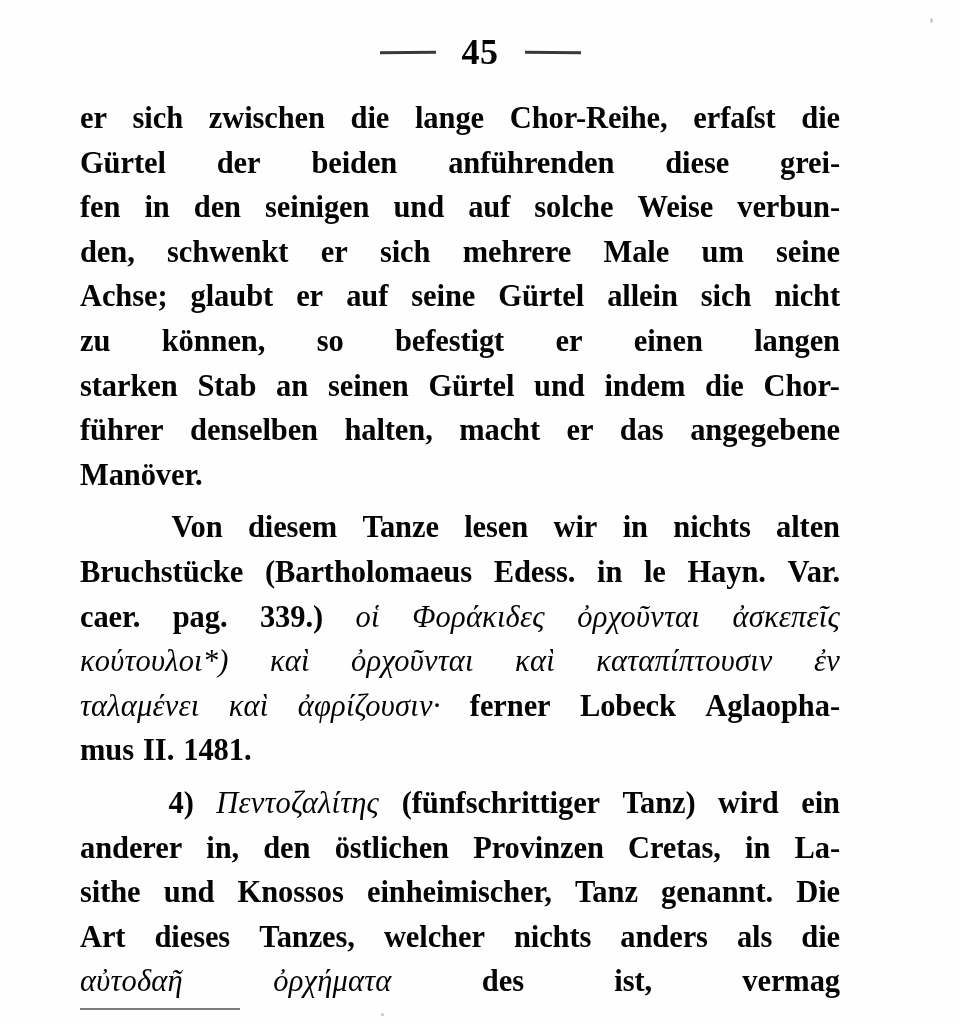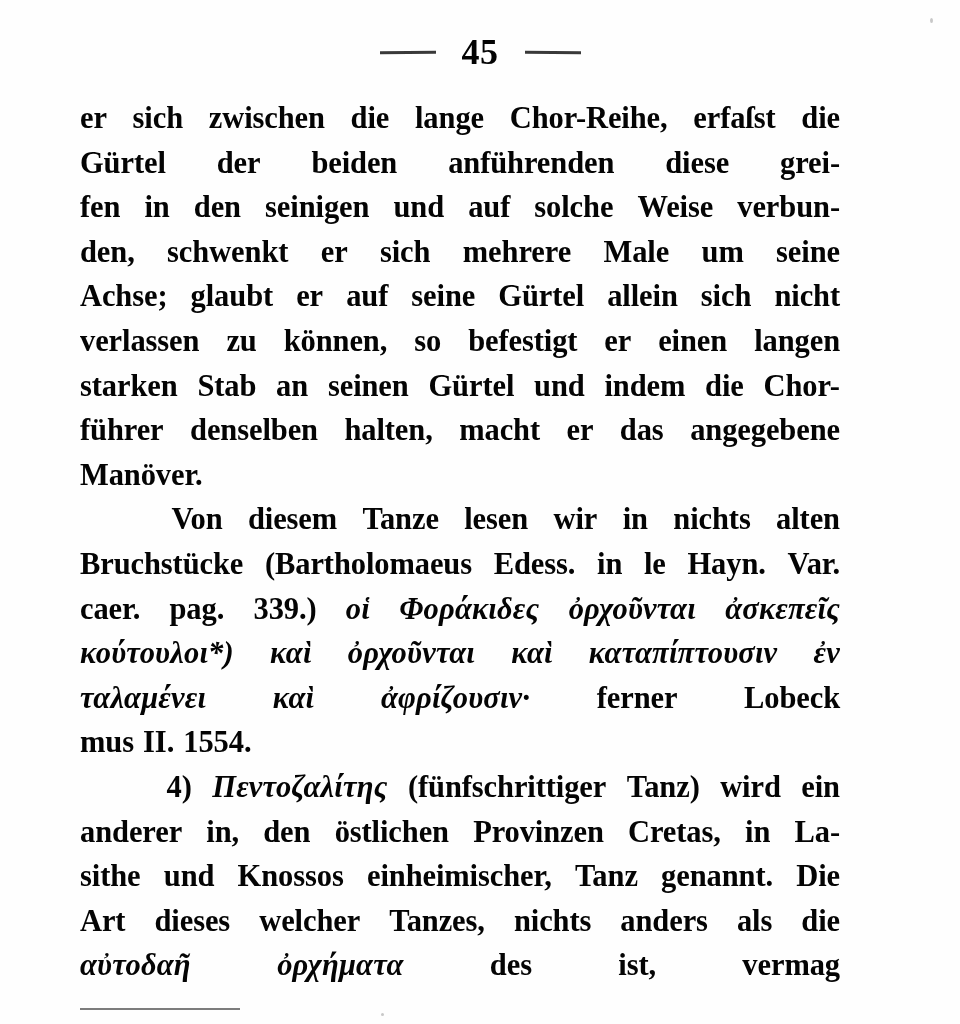--- a/index.html
+++ b/index.html
@@ -66,21 +66,21 @@
     margin: 0;
     font-size: 30.5px;
     line-height: 44.6px;
     text-align: justify;
     text-align-last: left;
     font-weight: 700;
     letter-spacing: -0.1px;
     word-spacing: 0.5px;
     color: #0b0b0b;
   }
-  .para + .para { margin-top: 0; }
+  .para + .para { margin-top: 8px; }
 
   
   .line {
     display: flex;
     justify-content: space-between;
     white-space: pre;
     height: 44.6px;
     align-items: flex-start;
   }
   .line.last { justify-content: flex-start; }
@@ -89,21 +89,21 @@
   .line.indented::before {
     content: "";
     display: inline-block;
     width: 66px;
     flex: 0 0 auto;
   }
 
   .gr {
     font-family: "Liberation Serif", "DejaVu Serif", serif;
     font-style: italic;
-    font-weight: 700;
+    font-weight: 400;
     letter-spacing: 0.2px;
   }
 
   
   .textblock, .running-head { filter: contrast(1.06); }
 
   
   .footnote-rule {
     position: absolute;
     left: 80px;
@@ -133,38 +133,38 @@
     <span class="head-rule right"></span>
   </div>
 
   <div class="textblock">
       <div class="para">
         <div class="line"><span class="w">er</span><span class="w">sich</span><span class="w">zwischen</span><span class="w">die</span><span class="w">lange</span><span class="w">Chor-Reihe,</span><span class="w">erfaſst</span><span class="w">die</span></div>
         <div class="line"><span class="w">Gürtel</span><span class="w">der</span><span class="w">beiden</span><span class="w">anführenden</span><span class="w">diese</span><span class="w">grei-</span></div>
         <div class="line"><span class="w">fen</span><span class="w">in</span><span class="w">den</span><span class="w">seinigen</span><span class="w">und</span><span class="w">auf</span><span class="w">solche</span><span class="w">Weise</span><span class="w">verbun-</span></div>
         <div class="line"><span class="w">den,</span><span class="w">schwenkt</span><span class="w">er</span><span class="w">sich</span><span class="w">mehrere</span><span class="w">Male</span><span class="w">um</span><span class="w">seine</span></div>
         <div class="line"><span class="w">Achse;</span><span class="w">glaubt</span><span class="w">er</span><span class="w">auf</span><span class="w">seine</span><span class="w">Gürtel</span><span class="w">allein</span><span class="w">sich</span><span class="w">nicht</span></div>
-        <div class="line"><span class="w">verlassen</span><span class="w">zu</span><span class="w">können,</span><span class="w">so</span><span class="w">befestigt</span><span class="w">er</span><span class="w">einen</span><span class="w">langen</span></div>
+        <div class="line"><span class="w">zu</span><span class="w">können,</span><span class="w">so</span><span class="w">befestigt</span><span class="w">er</span><span class="w">einen</span><span class="w">langen</span></div>
         <div class="line"><span class="w">starken</span><span class="w">Stab</span><span class="w">an</span><span class="w">seinen</span><span class="w">Gürtel</span><span class="w">und</span><span class="w">indem</span><span class="w">die</span><span class="w">Chor-</span></div>
         <div class="line"><span class="w">führer</span><span class="w">denselben</span><span class="w">halten,</span><span class="w">macht</span><span class="w">er</span><span class="w">das</span><span class="w">angegebene</span></div>
         <div class="line last"><span class="w">Manöver.</span></div>
       </div>
       <div class="para">
         <div class="line indented"><span class="w">Von</span><span class="w">diesem</span><span class="w">Tanze</span><span class="w">lesen</span><span class="w">wir</span><span class="w">in</span><span class="w">nichts</span><span class="w">alten</span></div>
         <div class="line"><span class="w">Bruchstücke</span><span class="w">(Bartholomaeus</span><span class="w">Edess.</span><span class="w">in</span><span class="w">le</span><span class="w">Hayn.</span><span class="w">Var.</span></div>
         <div class="line"><span class="w">caer.</span><span class="w">pag.</span><span class="w">339.)</span><span class="w gr">οἱ</span><span class="w gr">Φοράκιδες</span><span class="w gr">ὀρχοῦνται</span><span class="w gr">ἀσκεπεῖς</span></div>
         <div class="line"><span class="w gr">κούτουλοι*)</span><span class="w gr">καὶ</span><span class="w gr">ὀρχοῦνται</span><span class="w gr">καὶ</span><span class="w gr">καταπίπτουσιν</span><span class="w gr">ἐν</span></div>
-        <div class="line"><span class="w gr">ταλαμένει</span><span class="w gr">καὶ</span><span class="w gr">ἀφρίζουσιν·</span><span class="w">ferner</span><span class="w">Lobeck</span></div>
-        <div class="line last"><span class="w">mus</span><span class="w">II.</span><span class="w">1554.</span></div>
+        <div class="line"><span class="w gr">ταλαμένει</span><span class="w gr">καὶ</span><span class="w gr">ἀφρίζουσιν·</span><span class="w">ferner</span><span class="w">Lobeck</span><span class="w">Aglaopha-</span></div>
+        <div class="line last"><span class="w">mus</span><span class="w">II.</span><span class="w">1481.</span></div>
       </div>
       <div class="para">
         <div class="line indented"><span class="w">4)</span><span class="w gr">Πεντοζαλίτης</span><span class="w">(fünfschrittiger</span><span class="w">Tanz)</span><span class="w">wird</span><span class="w">ein</span></div>
         <div class="line"><span class="w">anderer</span><span class="w">in,</span><span class="w">den</span><span class="w">östlichen</span><span class="w">Provinzen</span><span class="w">Cretas,</span><span class="w">in</span><span class="w">La-</span></div>
         <div class="line"><span class="w">sithe</span><span class="w">und</span><span class="w">Knossos</span><span class="w">einheimischer,</span><span class="w">Tanz</span><span class="w">genannt.</span><span class="w">Die</span></div>
-        <div class="line"><span class="w">Art</span><span class="w">dieses</span><span class="w">welcher</span><span class="w">Tanzes,</span><span class="w">nichts</span><span class="w">anders</span><span class="w">als</span><span class="w">die</span></div>
+        <div class="line"><span class="w">Art</span><span class="w">dieses</span><span class="w">Tanzes,</span><span class="w">welcher</span><span class="w">nichts</span><span class="w">anders</span><span class="w">als</span><span class="w">die</span></div>
         <div class="line"><span class="w gr">αὐτοδαῆ</span><span class="w gr">ὀρχήματα</span><span class="w">des</span><span class="w">ist,</span><span class="w">vermag</span></div>
       </div>
     </div>
 
   <div class="footnote-rule"></div>
   <div class="speck s1"></div>
   <div class="speck s2"></div>
 
 </div>
 

